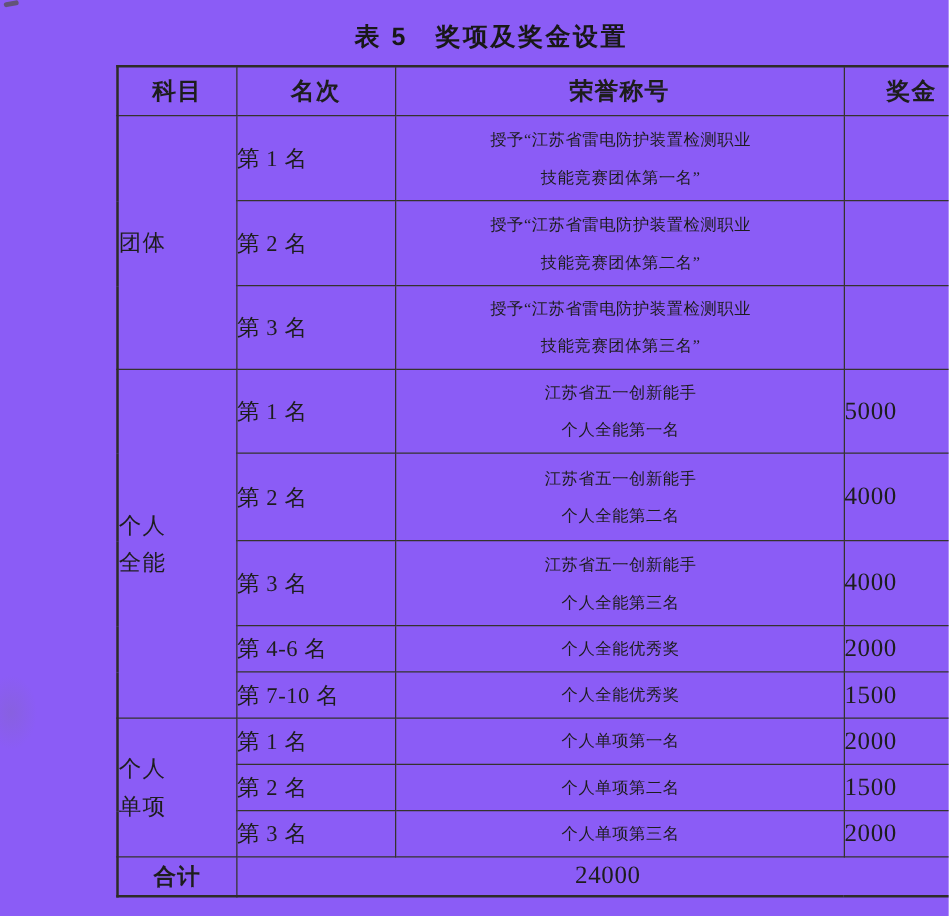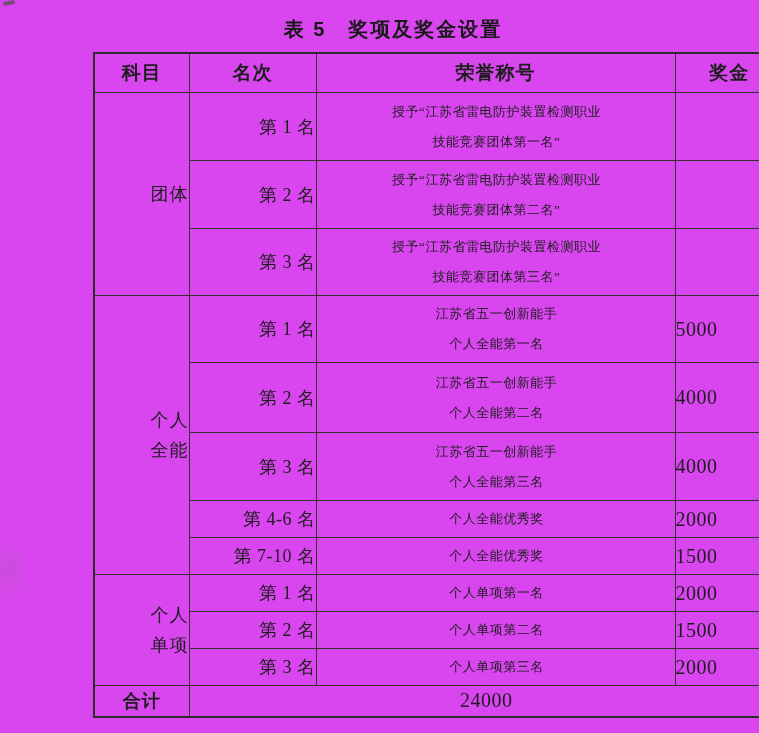--- a/index.html
+++ b/index.html
@@ -4,21 +4,21 @@
 <style>
   html,body{margin:0;padding:0;}
   body{
     width:759px;height:733px;
     background:#ffffff;
     font-family:"Liberation Serif","DejaVu Serif",serif;
   }
   .page{
     position:relative;
     width:759px;height:733px;
-    background:#d946ef;
+    background:#8b5cf6;
     color:#1d1d1d;
     overflow:hidden;
   }
   
   .speck{
     position:absolute;left:3px;top:1px;width:12px;height:4px;
     background:#55524d;border-radius:2px;transform:rotate(-10deg);opacity:.75;
   }
   .smudge{
     position:absolute;left:0px;top:540px;width:30px;height:60px;
@@ -43,25 +43,25 @@
     padding:0;
     vertical-align:middle;
     color:#1d1d1d;
   }
   .awards thead th{
     font-family:"Liberation Sans","DejaVu Sans",sans-serif;
     font-weight:700;font-size:19px;letter-spacing:1px;
     text-align:center;height:38px;
   }
   td.subject{
-    text-align:right;font-size:18px;letter-spacing:1px;
+    text-align:left;font-size:18px;letter-spacing:1px;
     white-space:pre-line;line-height:30px;
   }
   td.rank{
-    text-align:right;font-size:18px;letter-spacing:.5px;
+    text-align:left;font-size:18px;letter-spacing:.5px;
     white-space:nowrap;
   }
   td.honor{
     text-align:center;font-size:13px;letter-spacing:.5px;
     padding:3px 8px 3px 10px;
     white-space:pre-line;line-height:30px;
   }
   td.prize{
     text-align:left;font-size:20px;letter-spacing:.5px;
   }

